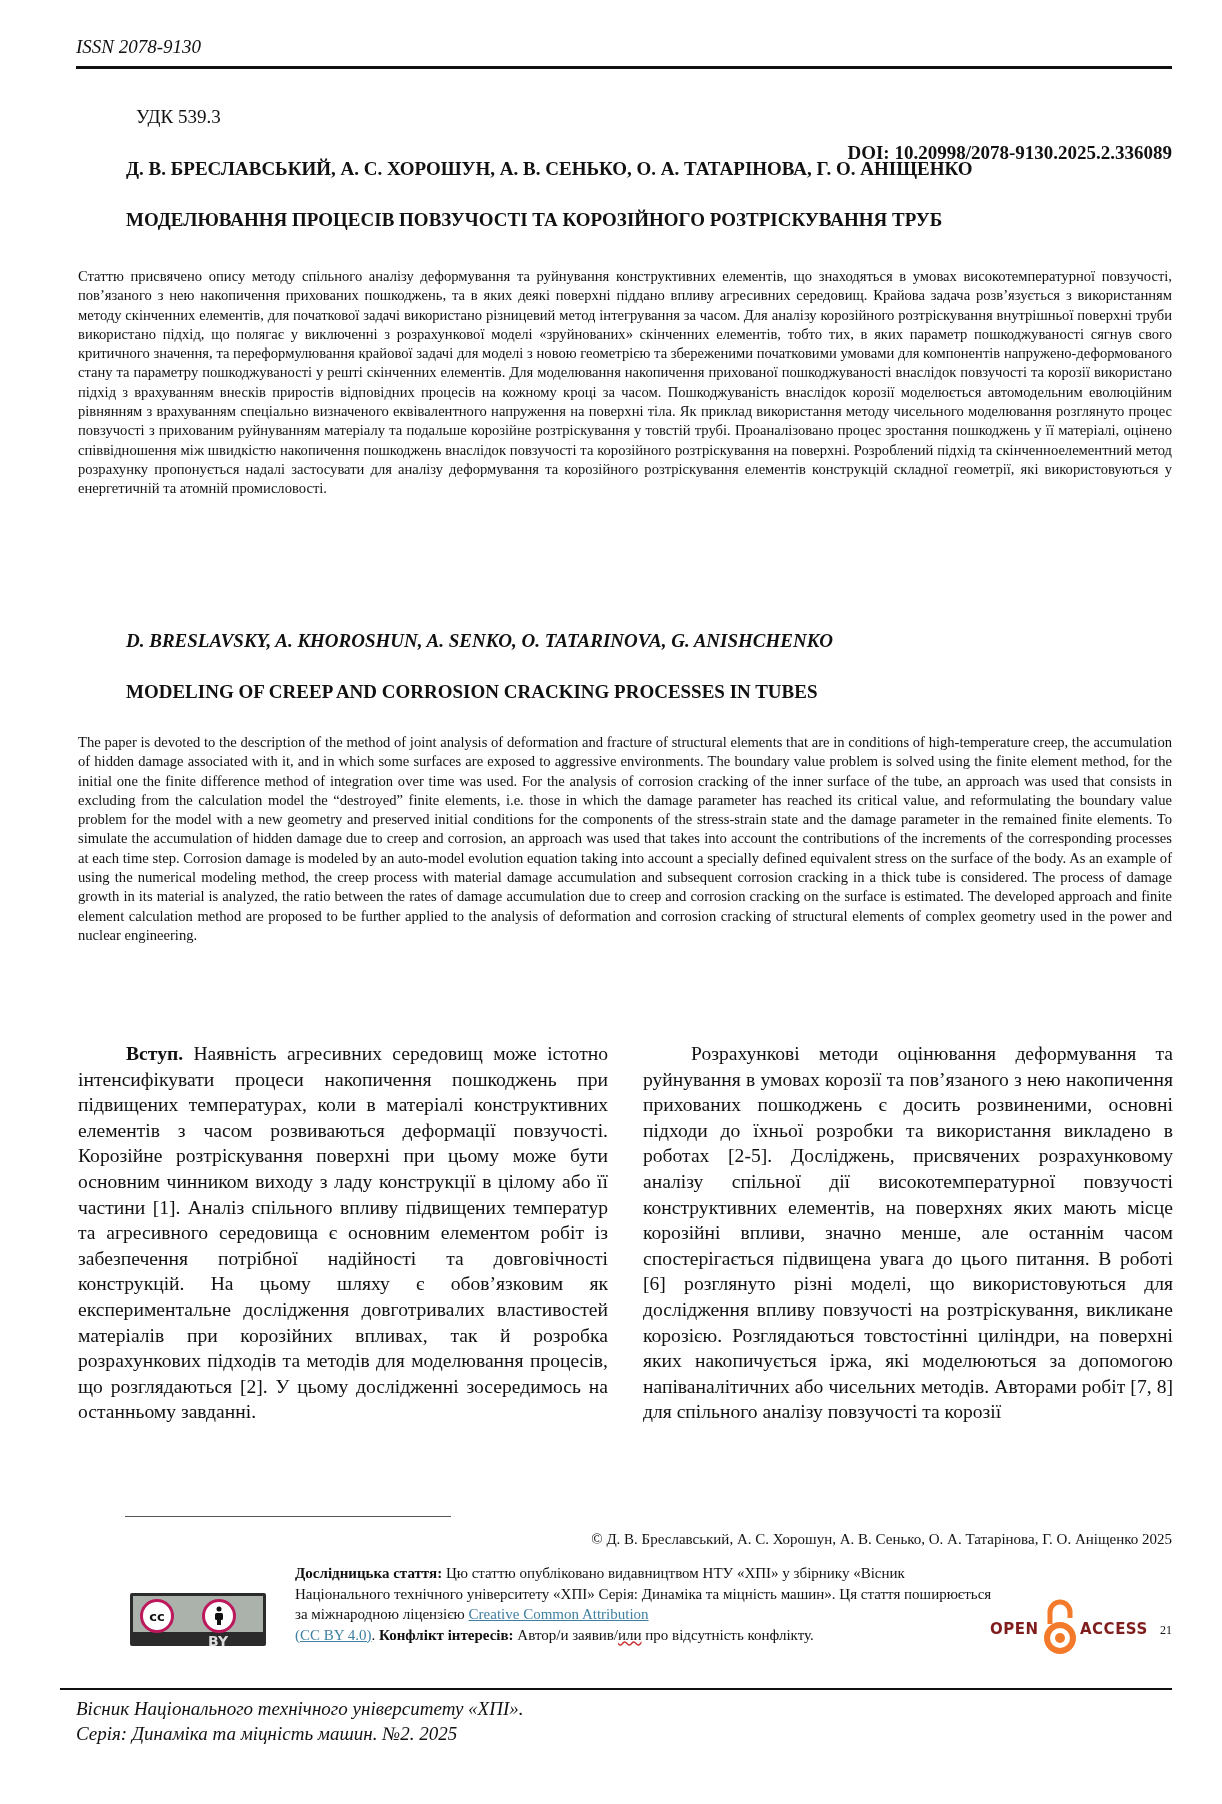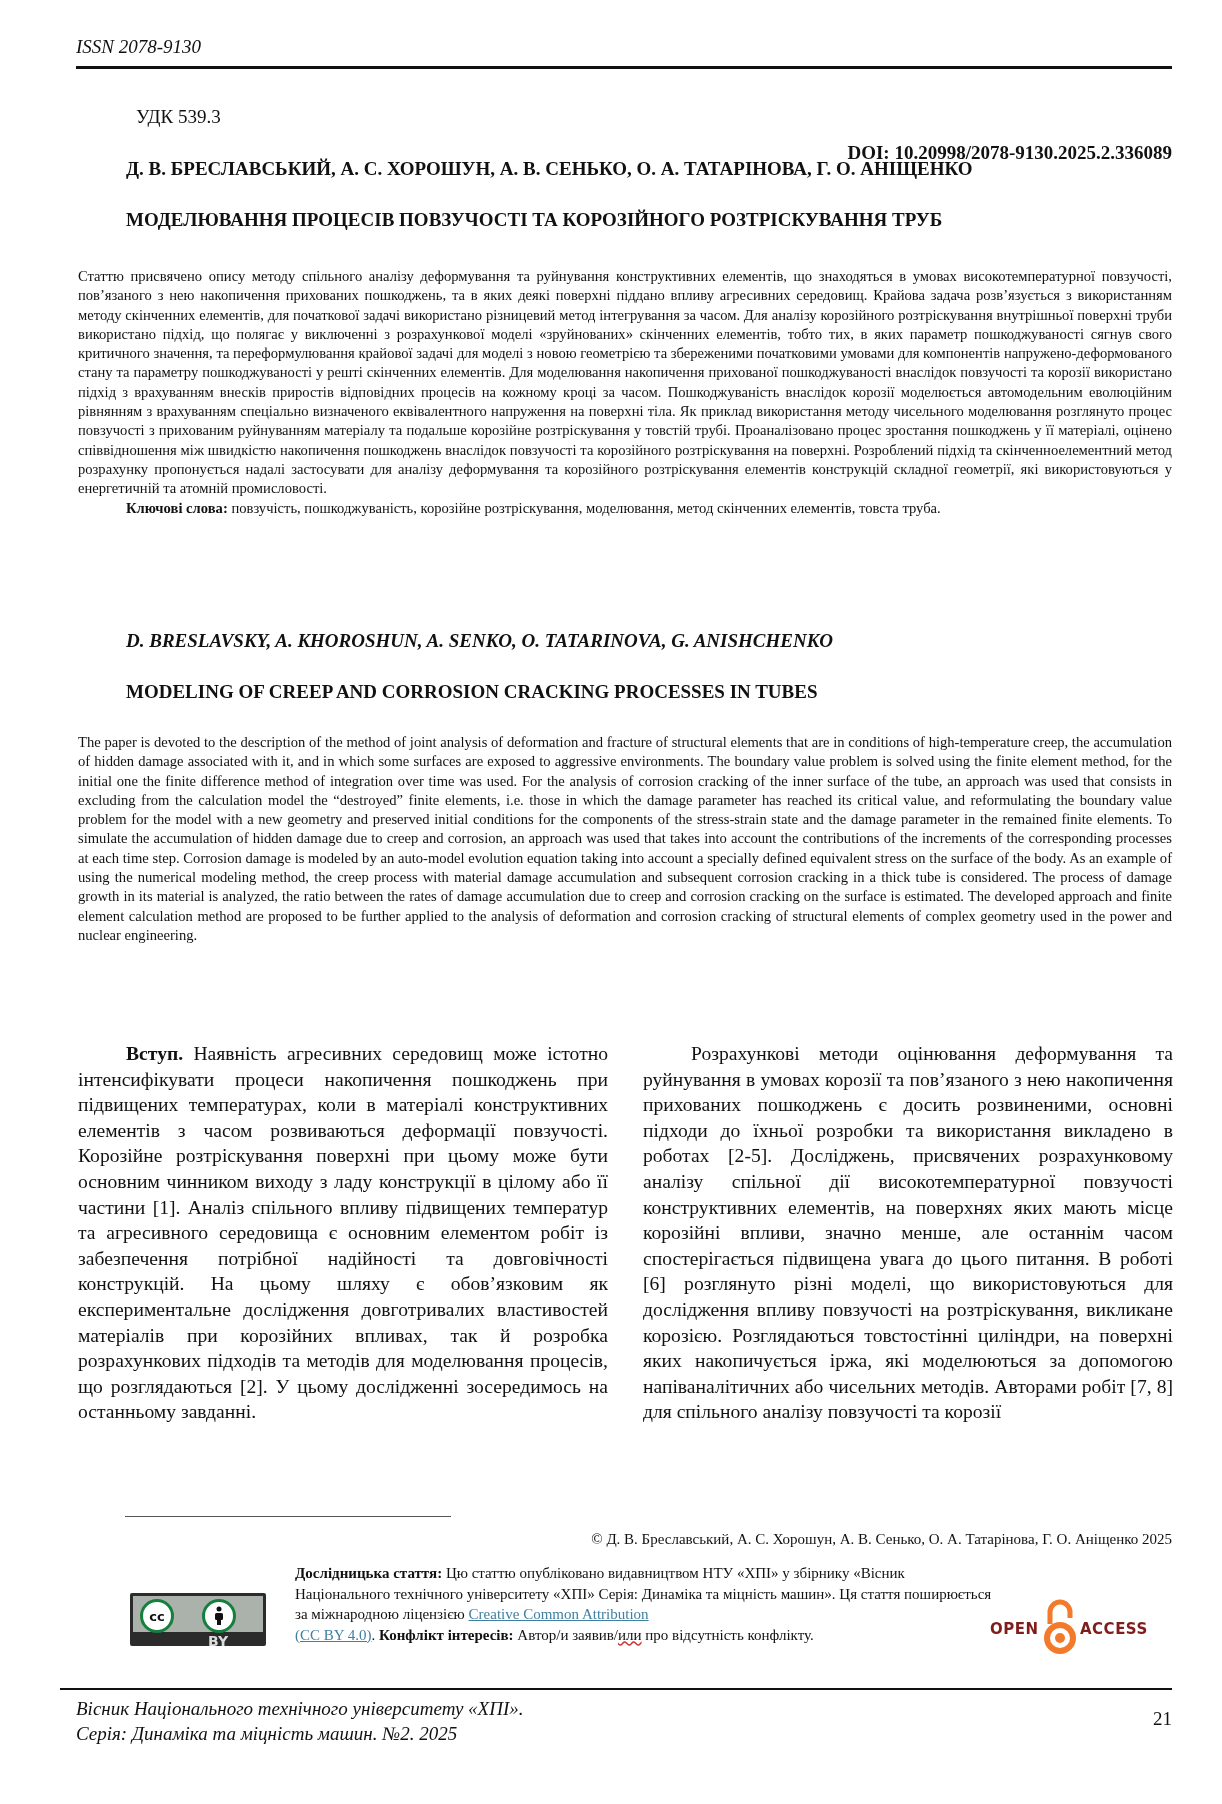--- a/index.html
+++ b/index.html
@@ -35,50 +35,49 @@
   .license { left: 295px; top: 1563px; width: 700px; font-size: 15px; line-height: 20.5px; }
   .license a { color: #3f7fa1; text-decoration: underline; }
   .squig { text-decoration: underline wavy #c33; }
   .cc-badge {
     left: 130px; top: 1593px; width: 136px; height: 53px; background: #2b2b2b;
     border-radius: 2px;
   }
   .cc-inner { position: absolute; left: 3px; top: 3px; width: 130px; height: 36px; background: #aab2ab; }
   .cc-circle {
     position: absolute; width: 34px; height: 34px; border-radius: 50%; background: #fff;
-    border: 3px solid #15803d; top: 6px; box-sizing: border-box;
+    border: 3px solid #be185d; top: 6px; box-sizing: border-box;
     font-family: "DejaVu Sans", sans-serif; font-weight: bold; font-size: 13px;
     display: flex; align-items: center; justify-content: center; color: #111;
   }
   .cc-c1 { left: 10px; }
   .cc-c2 { left: 72px; }
   .cc-by { position: absolute; left: 78px; top: 40px; color: #ddd; font-family: "DejaVu Sans", sans-serif; font-size: 14px; font-weight: bold; }
   .oa { left: 990px; top: 1598px; width: 160px; height: 62px; }
   .oa-text { position: absolute; top: 22px; font-family: "DejaVu Sans", sans-serif; font-weight: bold; font-size: 15px; color: #7f1d1d; letter-spacing: 0.5px; }
   .oa-open { left: 0; }
   .oa-access { left: 90px; }
   .oa-lock { position: absolute; left: 54px; top: 0; width: 32px; height: 60px; }
   .bottom-rule { left: 60px; top: 1688px; width: 1112px; height: 2px; background: #111; }
   .journal { left: 76px; top: 1696px; font-style: italic; font-size: 19px; line-height: 25px; }
-  .pageno { right: 50px; top: 1708px; font-size: 19px; }
+  .pageno { right: 50px; top: 1623px; font-size: 12px; }
 </style>
 </head>
 <body>
 
 <div class="abs issn">ISSN 2078-9130</div>
 <div class="abs top-rule"></div>
 <div class="abs udc">УДК 539.3</div>
 <div class="abs doi">DOI: 10.20998/2078-9130.2025.2.336089</div>
 
 <div class="abs authors">Д. В. БРЕСЛАВСЬКИЙ, А. С. ХОРОШУН, А. В. СЕНЬКО, О. А. ТАТАРІНОВА, Г. О. АНІЩЕНКО</div>
 <div class="abs title">МОДЕЛЮВАННЯ ПРОЦЕСІВ ПОВЗУЧОСТІ ТА КОРОЗІЙНОГО РОЗТРІСКУВАННЯ ТРУБ</div>
 
 <div class="abs abstract abs-ua">
   <div>Статтю присвячено опису методу спільного аналізу деформування та руйнування конструктивних елементів, що знаходяться в умовах високотемпературної повзучості, пов’язаного з нею накопичення прихованих пошкоджень, та в яких деякі поверхні піддано впливу агресивних середовищ. Крайова задача розв’язується з використанням методу скінченних елементів, для початкової задачі використано різницевий метод інтегрування за часом. Для аналізу корозійного розтріскування внутрішньої поверхні труби використано підхід, що полягає у виключенні з розрахункової моделі «зруйнованих» скінченних елементів, тобто тих, в яких параметр пошкоджуваності сягнув свого критичного значення, та переформулювання крайової задачі для моделі з новою геометрією та збереженими початковими умовами для компонентів напружено-деформованого стану та параметру пошкоджуваності у решті скінченних елементів. Для моделювання накопичення прихованої пошкоджуваності внаслідок повзучості та корозії використано підхід з врахуванням внесків приростів відповідних процесів на кожному кроці за часом. Пошкоджуваність внаслідок корозії моделюється автомодельним еволюційним рівнянням з врахуванням спеціально визначеного еквівалентного напруження на поверхні тіла. Як приклад використання методу чисельного моделювання розглянуто процес повзучості з прихованим руйнуванням матеріалу та подальше корозійне розтріскування у товстій трубі. Проаналізовано процес зростання пошкоджень у її матеріалі, оцінено співвідношення між швидкістю накопичення пошкоджень внаслідок повзучості та корозійного розтріскування на поверхні. Розроблений підхід та скінченноелементний метод розрахунку пропонується надалі застосувати для аналізу деформування та корозійного розтріскування елементів конструкцій складної геометрії, які використовуються у енергетичній та атомній промисловості.</div>
-  <div class="kw"><b>Ключові слова:</b><span> повзучість, пошкоджуваність, корозійне розтріскування, моделювання, метод скінченних елементів, товста труба.</span></div>
 </div>
 
 <div class="abs authors-en">D. BRESLAVSKY, A. KHOROSHUN, A. SENKO, O. TATARINOVA, G. ANISHCHENKO</div>
 <div class="abs title-en">MODELING OF CREEP AND CORROSION CRACKING PROCESSES IN TUBES</div>
 
 <div class="abs abstract abs-en">
   <div>The paper is devoted to the description of the method of joint analysis of deformation and fracture of structural elements that are in conditions of high-temperature creep, the accumulation of hidden damage associated with it, and in which some surfaces are exposed to aggressive environments. The boundary value problem is solved using the finite element method, for the initial one the finite difference method of integration over time was used. For the analysis of corrosion cracking of the inner surface of the tube, an approach was used that consists in excluding from the calculation model the “destroyed” finite elements, i.e. those in which the damage parameter has reached its critical value, and reformulating the boundary value problem for the model with a new geometry and preserved initial conditions for the components of the stress-strain state and the damage parameter in the remained finite elements. To simulate the accumulation of hidden damage due to creep and corrosion, an approach was used that takes into account the contributions of the increments of the corresponding processes at each time step. Corrosion damage is modeled by an auto-model evolution equation taking into account a specially defined equivalent stress on the surface of the body. As an example of using the numerical modeling method, the creep process with material damage accumulation and subsequent corrosion cracking in a thick tube is considered. The process of damage growth in its material is analyzed, the ratio between the rates of damage accumulation due to creep and corrosion cracking on the surface is estimated. The developed approach and finite element calculation method are proposed to be further applied to the analysis of deformation and corrosion cracking of structural elements of complex geometry used in the power and nuclear engineering.</div>
 </div>
 
 <div class="abs col col-left indent"><b>Вступ.</b><span> Наявність агресивних середовищ може істотно інтенсифікувати процеси накопичення пошкоджень при підвищених температурах, коли в матеріалі конструктивних елементів з часом розвиваються деформації повзучості. Корозійне розтріскування поверхні при цьому може бути основним чинником виходу з ладу конструкції в цілому або її частини [1]. Аналіз спільного впливу підвищених температур та агресивного середовища є основним елементом робіт із забезпечення потрібної надійності та довговічності конструкцій. На цьому шляху є обов’язковим як експериментальне дослідження довготривалих властивостей матеріалів при корозійних впливах, так й розробка розрахункових підходів та методів для моделювання процесів, що розглядаються [2]. У цьому дослідженні зосередимось на останньому завданні.</span></div>

